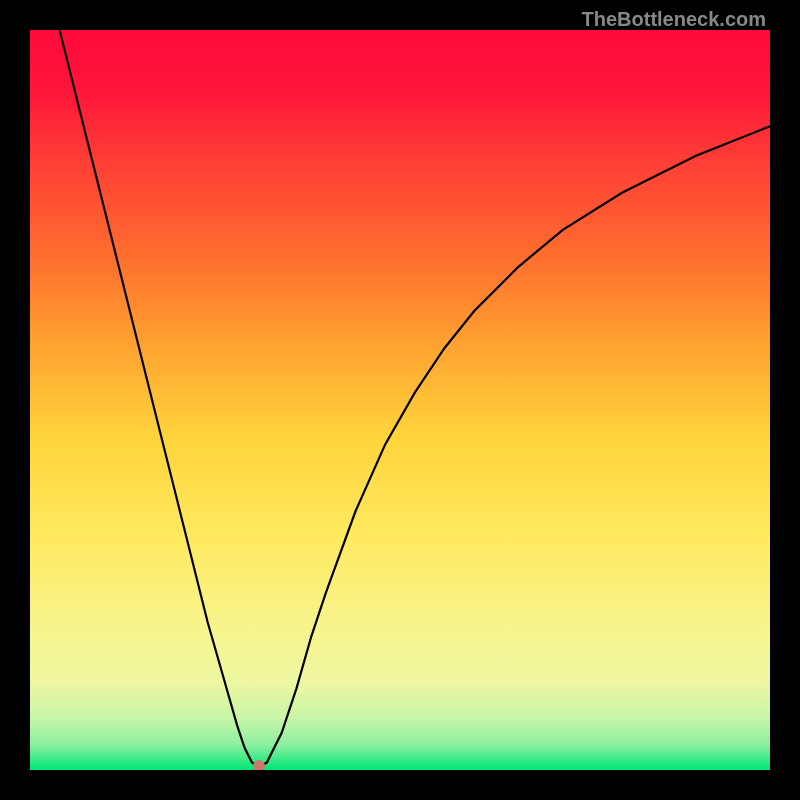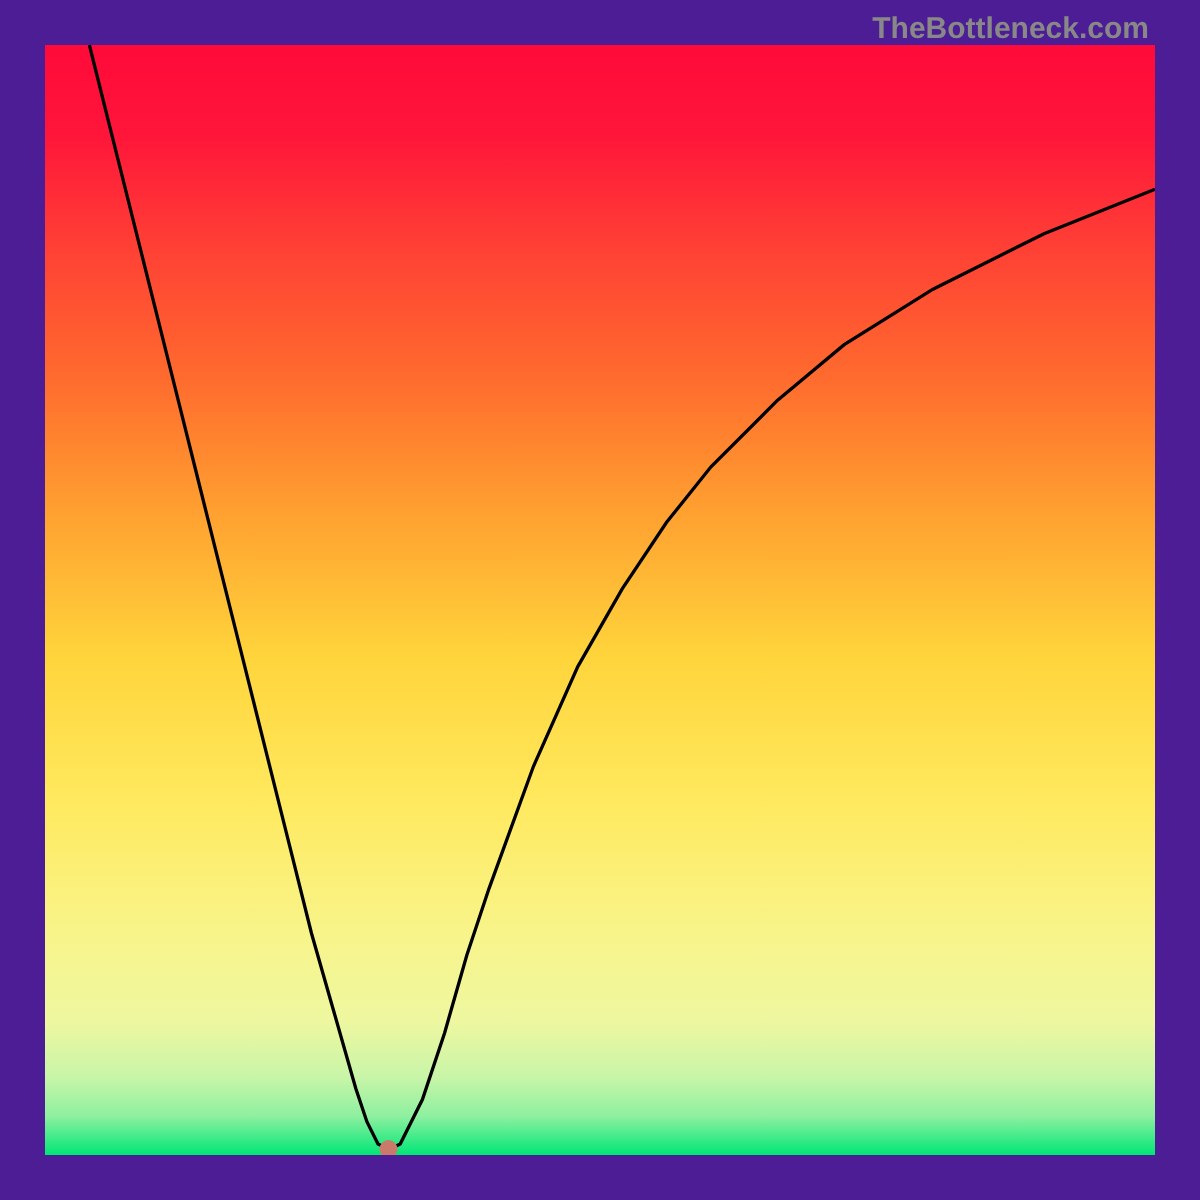--- a/index.html
+++ b/index.html
@@ -7,21 +7,21 @@
     padding: 0;
     width: 800px;
     height: 800px;
     overflow: hidden;
     font-family: Arial, sans-serif;
   }
   .chart-container {
     position: relative;
     width: 800px;
     height: 800px;
-    background: #4c1d95;
+    background: #000000;
   }
   .plot-area {
     position: absolute;
     left: 30px;
     top: 30px;
     width: 740px;
     height: 740px;
     overflow: hidden;
   }
   .gradient-bg {

